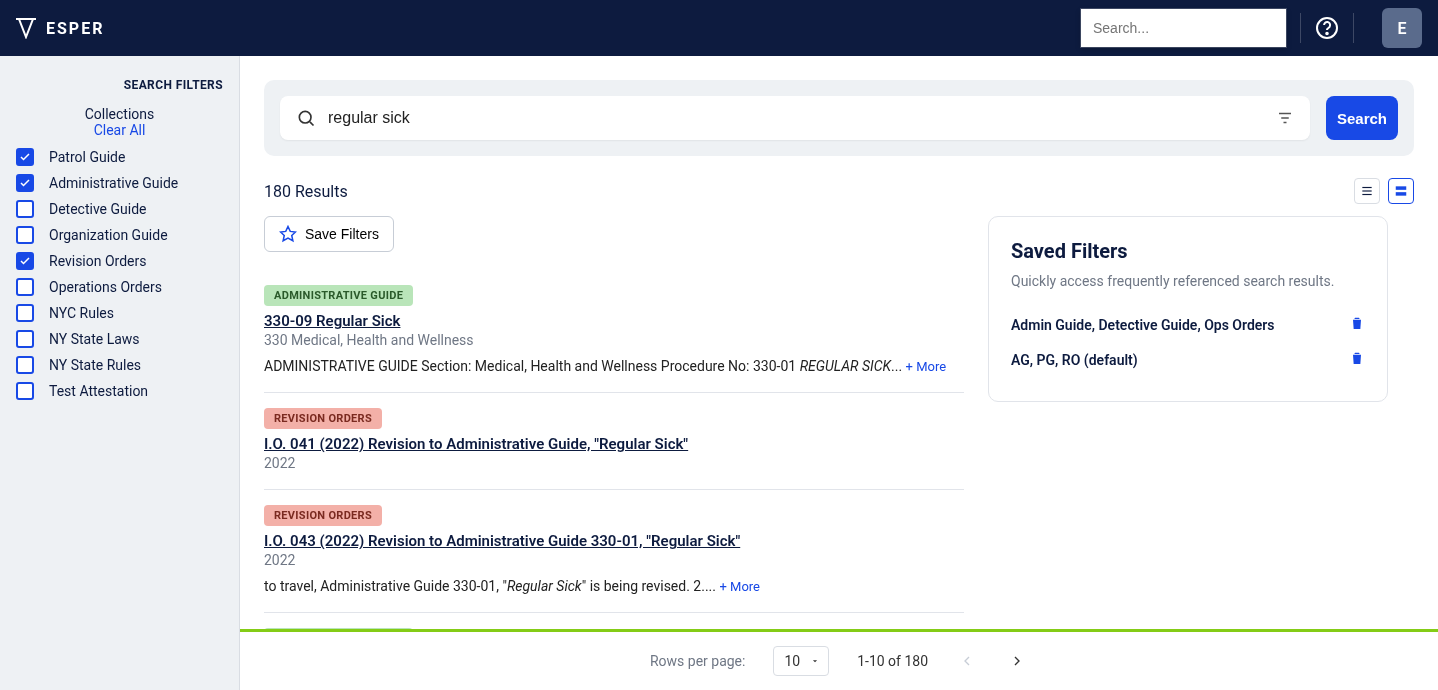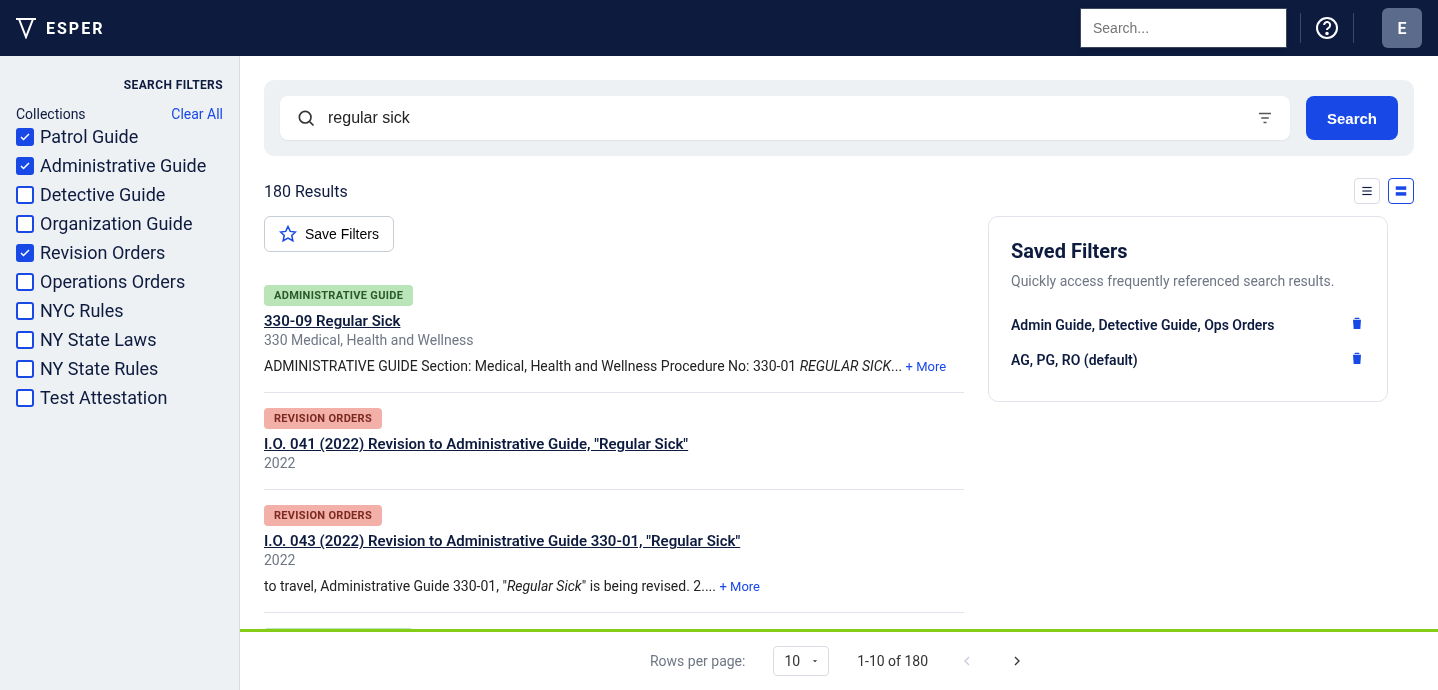--- a/index.html
+++ b/index.html
@@ -15,37 +15,37 @@
   .header-search .icon { width: 18px; height: 18px; margin-right:10px; color:#333; }
   .header-divider { width:0px; height:30px; border-left:1px solid rgba(255,255,255,0.2); margin:0 14px; }
   .help-icon { width: 24px; height:24px; color:#fff; cursor:pointer; }
   .avatar { width: 40px; height:40px; border-radius:6px; background:#5a6b8c; color:#fff; display:flex; align-items:center; justify-content:center; font-weight:600; cursor:pointer; margin-left:14px; }
 
   .page { display:flex; height: calc(690px - 56px); }
 
   
   .sidebar { width: 240px; background:#eef1f4; border-right:1px solid #d9dde3; padding: 22px 16px; overflow:auto; }
   .sidebar h3 { font-size:12px; font-weight:700; letter-spacing:0.4px; margin-bottom:14px;text-align:right; }
-  .collections-head { display:flex; justify-content:space-between; align-items:flex-end; margin-bottom:4px; }
+  .collections-head { display:flex; justify-content:space-between; align-items:center; margin-bottom:10px;flex-direction:column; }
   .collections-head span { font-size:14px; }
   .clear-all { color:#1849e6; font-size:13px; cursor:pointer; }
   .checklist { display:flex; flex-direction:column; gap:8px; }
-  .check-item { display:flex; align-items:center; gap:6px; font-size:18px; cursor:pointer; }
+  .check-item { display:flex; align-items:center; gap:15px; font-size:14px; cursor:pointer; }
   .cbox { width:18px; height:18px; border:2px solid #1849e6; border-radius:3px; display:flex; align-items:center; justify-content:center; background:#fff; }
   .cbox.checked { background:#1849e6; }
   .cbox.checked svg { color:#fff; }
 
   
   .main { flex:1; background:#fff; overflow:auto; padding:0 0 0 0; position:relative; }
   .searchbar-wrap { background:#eef1f4; margin:24px 24px 0 24px; border-radius:10px; padding:16px; display:flex; gap:16px; align-items:center; }
   .searchbox { flex:1; background:#fff; border-radius:8px; display:flex; align-items:center; padding:0 16px; height:44px; box-shadow: 0 1px 2px rgba(0,0,0,0.06); }
   .searchbox input { flex:1; border:none; outline:none; font-size:16px; color:#222; }
   .searchbox .s-icon { width:20px; height:20px; color:#333; margin-right:12px; }
   .searchbox .f-icon { width:18px; height:18px; color:#555; cursor:pointer; }
-  .search-btn { background:#1849e6; color:#fff; border:none; border-radius:8px; height:44px; padding:0 21px; font-size:15px; font-weight:600; cursor:pointer; }
+  .search-btn { background:#1849e6; color:#fff; border:none; border-radius:8px; height:44px; padding:0 11px; font-size:15px; font-weight:600; cursor:pointer; }
 
   .results-head { display:flex; justify-content:space-between; align-items:center; padding: 22px 24px 0 24px; }
   .results-head .count { font-size:16px; }
   .view-toggles { display:flex; gap:8px; }
   .view-btn { width:26px; height:26px; border:1px solid #d9dde3; border-radius:4px; display:flex; align-items:center; justify-content:center; cursor:pointer; }
   .view-btn.active { border-color:#1849e6; color:#1849e6; }
 
   .content-row { display:flex; gap:24px; padding: 12px 24px 0 24px; }
   .results-col { flex:1; max-width: 700px; }
   .saved-col { width: 400px; }

